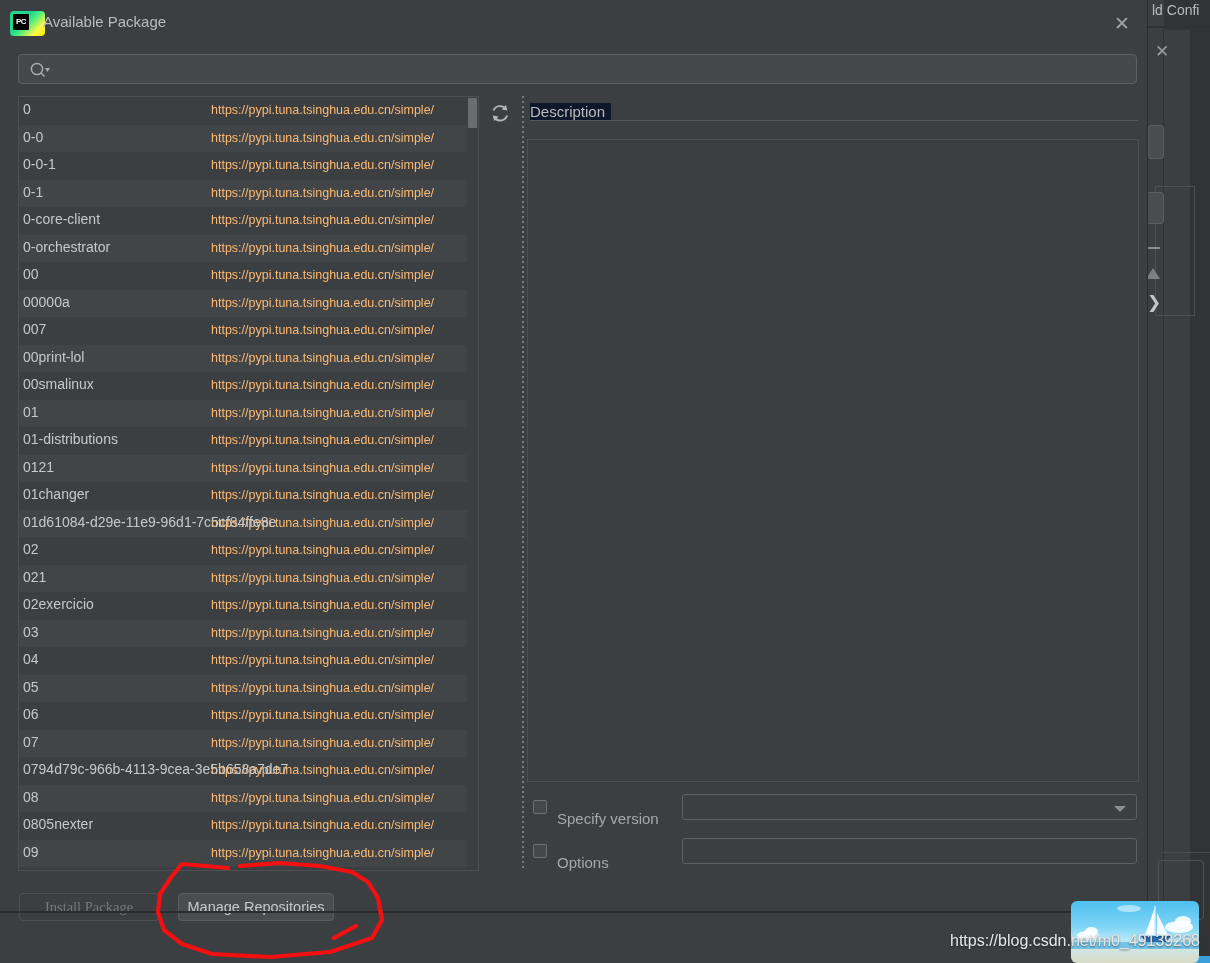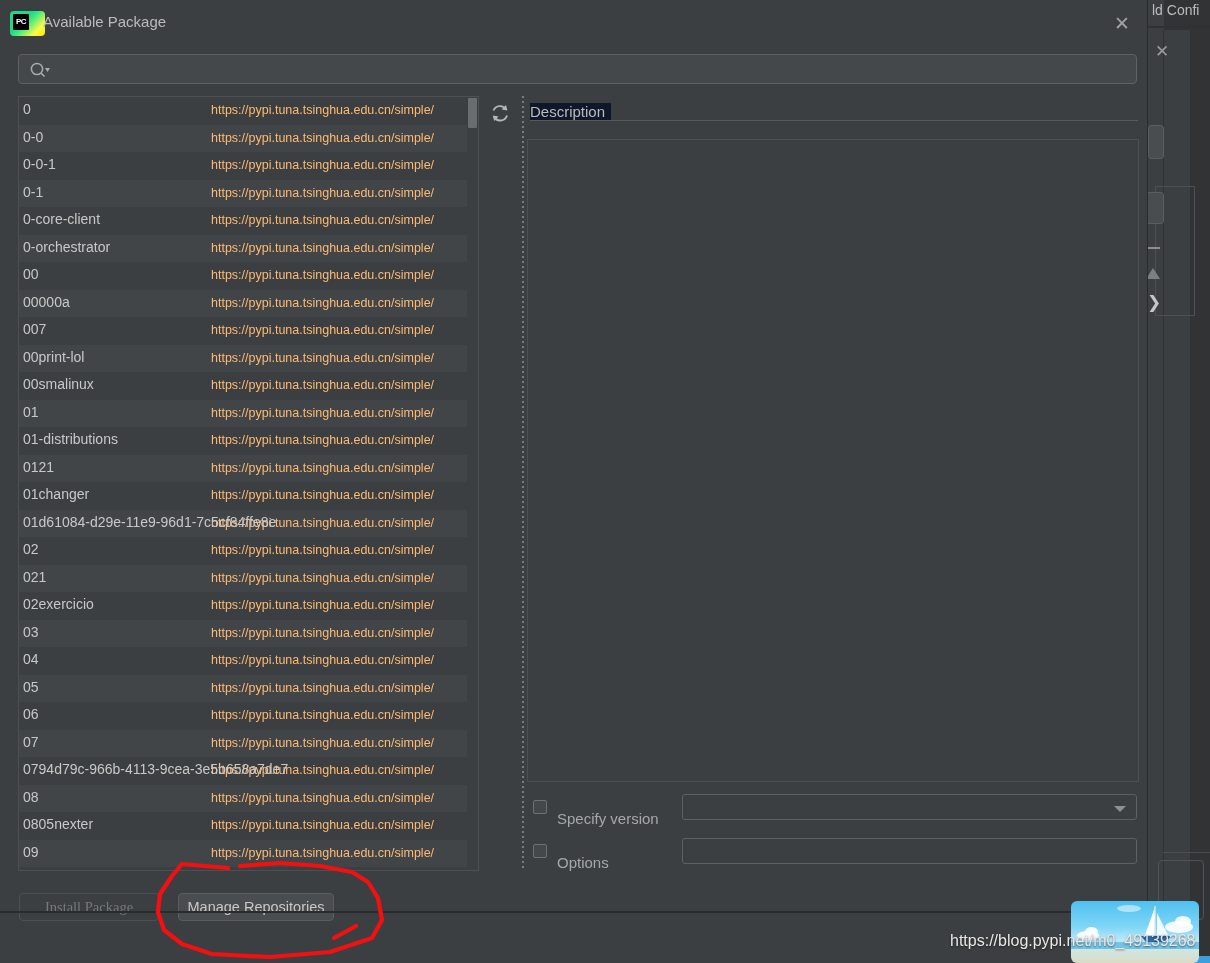--- a/index.html
+++ b/index.html
@@ -348,21 +348,21 @@
   <div id="install-btn" class="btn disabled">Install Package</div>
   <div id="manage-btn" class="btn">Manage Repositories</div>
 
   <div class="dialog-bottom-edge"></div>
 </div>
 
 <svg class="annot" viewBox="0 0 310 103">
   <path id="annot-path" fill="none" stroke="#f41010" stroke-width="4.2" stroke-linecap="round" stroke-linejoin="round" d="M108,8 L62,4 L52,16 L40,34 L38,52 L44,70 L62,84 L92,94 L150,97 L210,92 L252,78 L262,60 L258,38 L248,22 L232,12 L200,6 L160,3 L120,6 M214,78 L236,66"></path>
 </svg>
 
-<div class="watermark">https://blog.pypi.net/m0_49139268</div>
+<div class="watermark">https://blog.csdn.net/m0_49139268</div>
 
 <div class="thumb">
   <div class="cloud" style="left:6px; top:30px; width:22px; height:9px;"></div>
   <div class="cloud" style="left:14px; top:26px; width:13px; height:9px;"></div>
   <div class="cloud" style="left:94px; top:20px; width:28px; height:12px;"></div>
   <div class="cloud" style="left:104px; top:15px; width:16px; height:11px;"></div>
   <div class="cloud" style="left:46px; top:4px; width:24px; height:7px; opacity:0.5;"></div>
   <svg width="128" height="62" viewBox="0 0 128 62" style="position:absolute; left:0; top:0;">
     <path d="M84,6 L84,34 L74,34 Z" fill="#ffffff"></path>
     <path d="M86,12 L86,34 L97,34 Z" fill="#f2fbff"></path>

